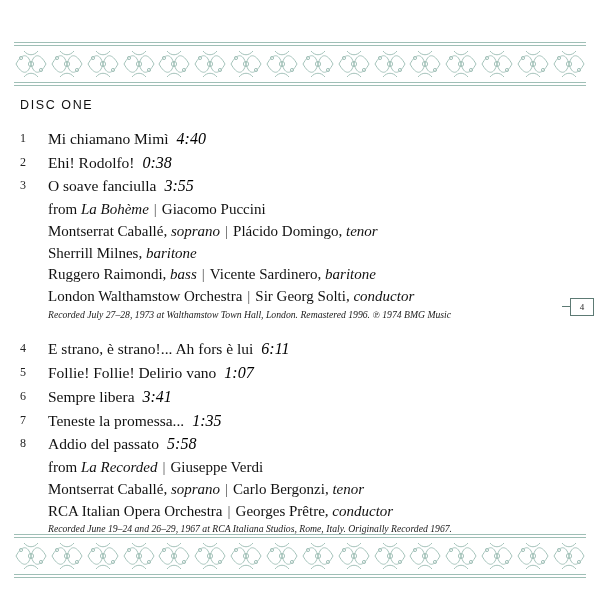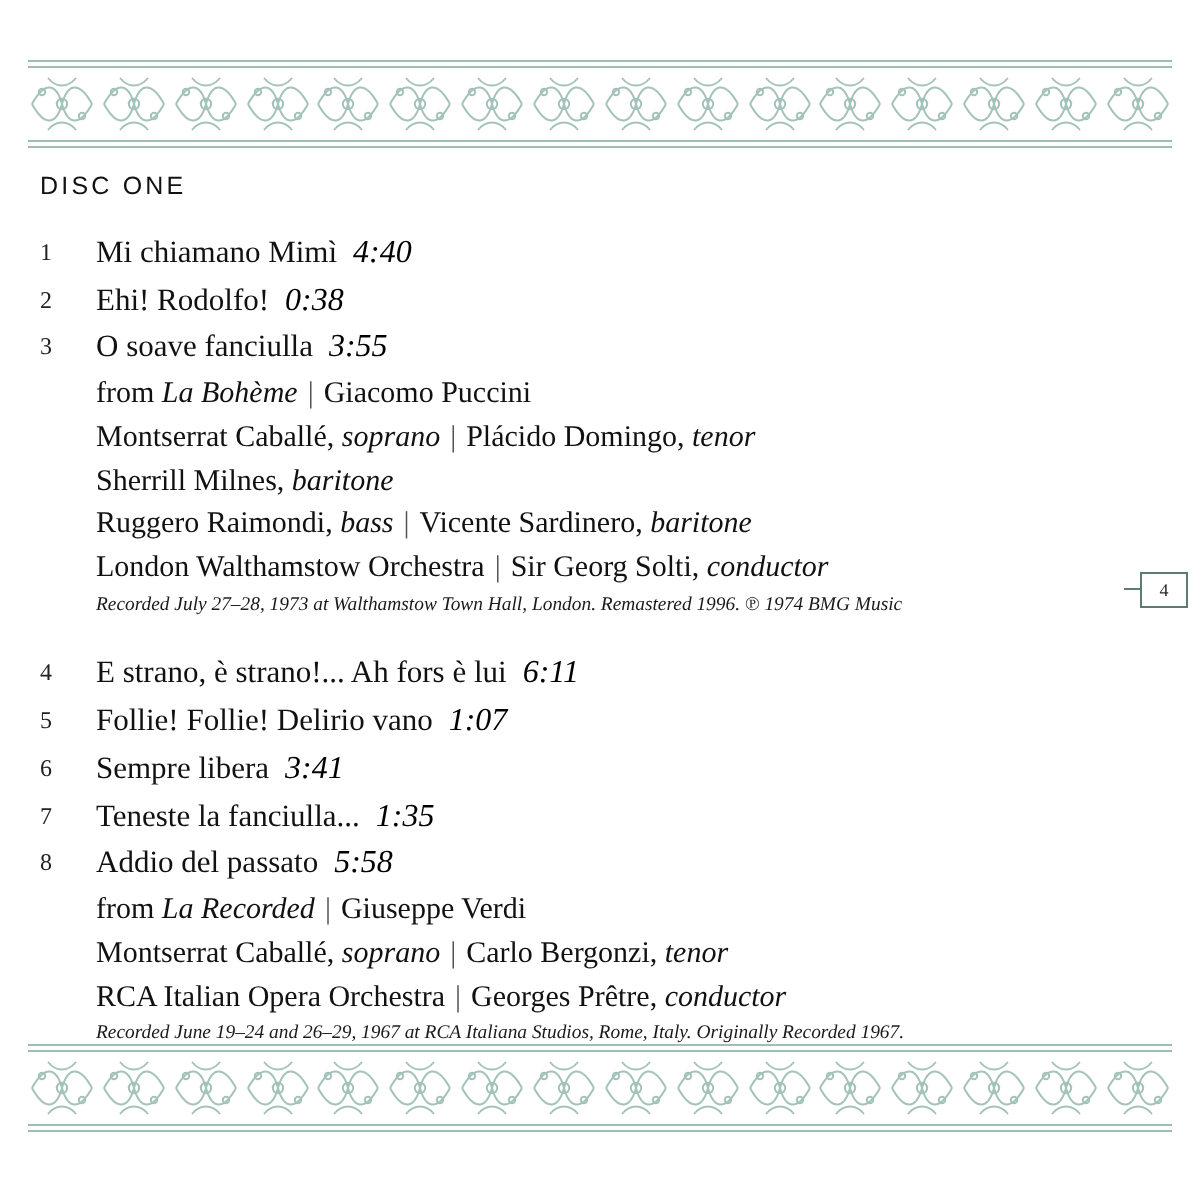--- a/index.html
+++ b/index.html
@@ -12,20 +12,21 @@
     background: #ffffff;
     font-family: "Liberation Serif", serif;
     color: #1a1a1a;
     position: relative;
     overflow: hidden;
   }
 
   .page {
     position: absolute;
     inset: 0;
+    margin-top: 12px;
   }
 
   
   .ornament-band {
     position: absolute;
     left: 14px;
     right: 14px;
     height: 44px;
     overflow: hidden;
   }
@@ -427,21 +428,21 @@
         <div class="title-line">
           <span>Sempre libera</span><span class="dur">3:41</span>
         </div>
       </div>
     </div>
 
     <div class="track">
       <div class="num">7</div>
       <div class="body">
         <div class="title-line">
-          <span>Teneste la fanciulla...</span><span class="dur">1:35</span>
+          <span>Teneste la promessa...</span><span class="dur">1:35</span>
         </div>
       </div>
     </div>
 
     <div class="track">
       <div class="num">8</div>
       <div class="body">
         <div class="title-line">
           <span>Addio del passato</span><span class="dur">5:58</span>
         </div>

